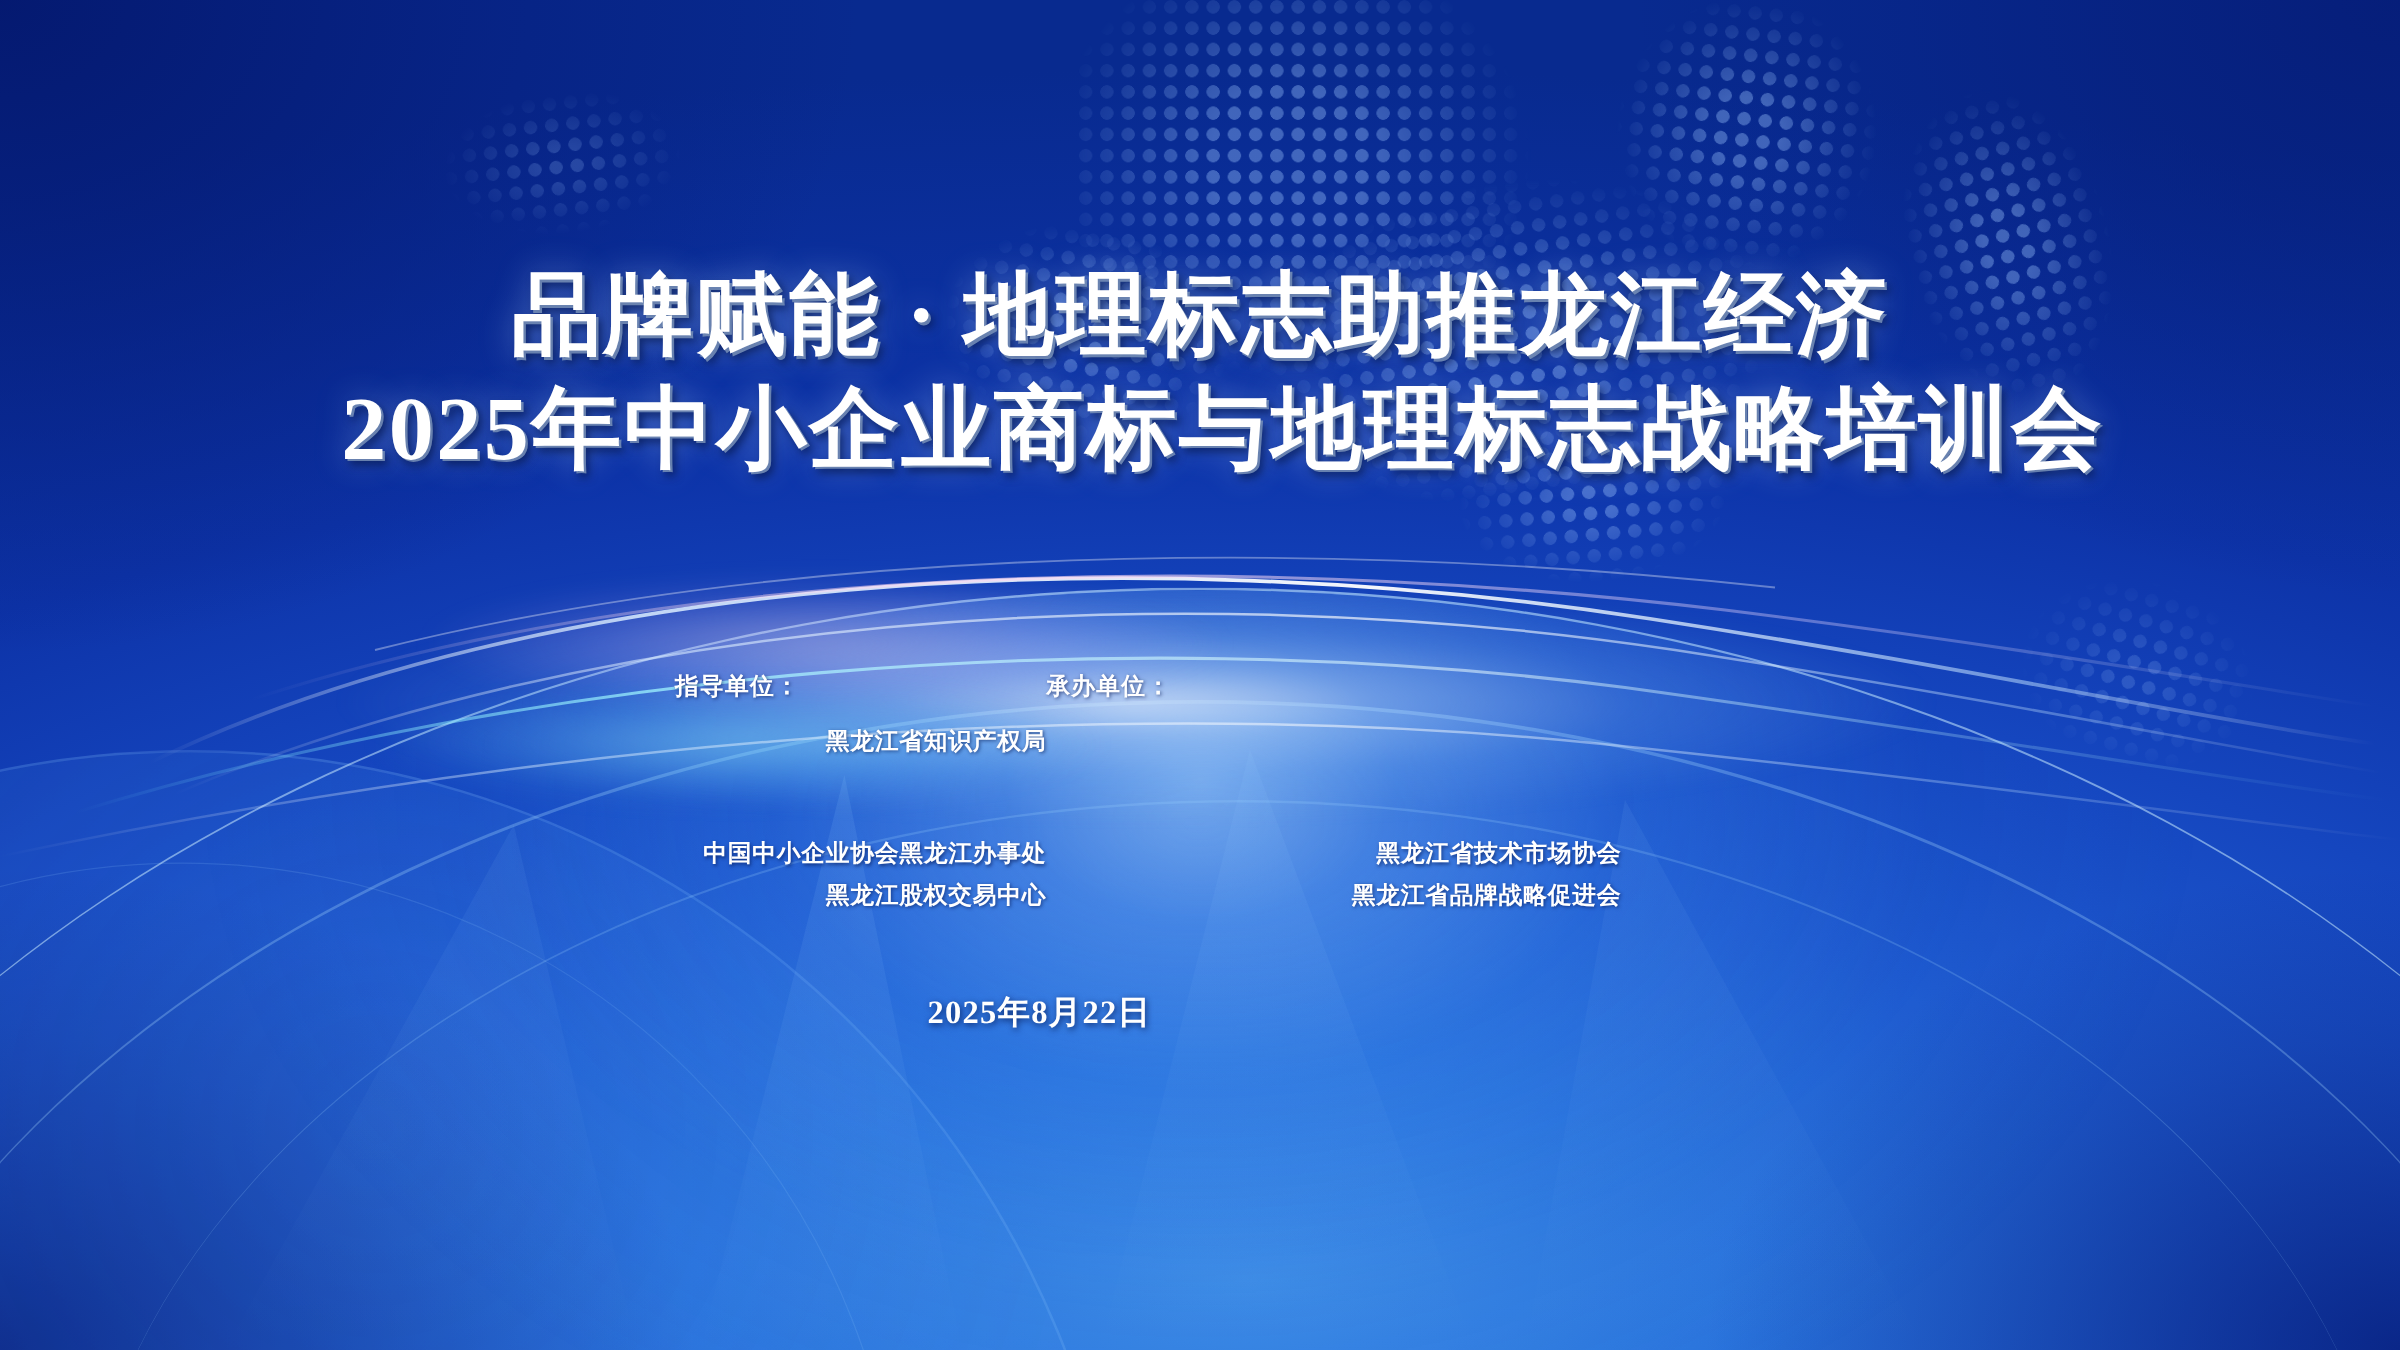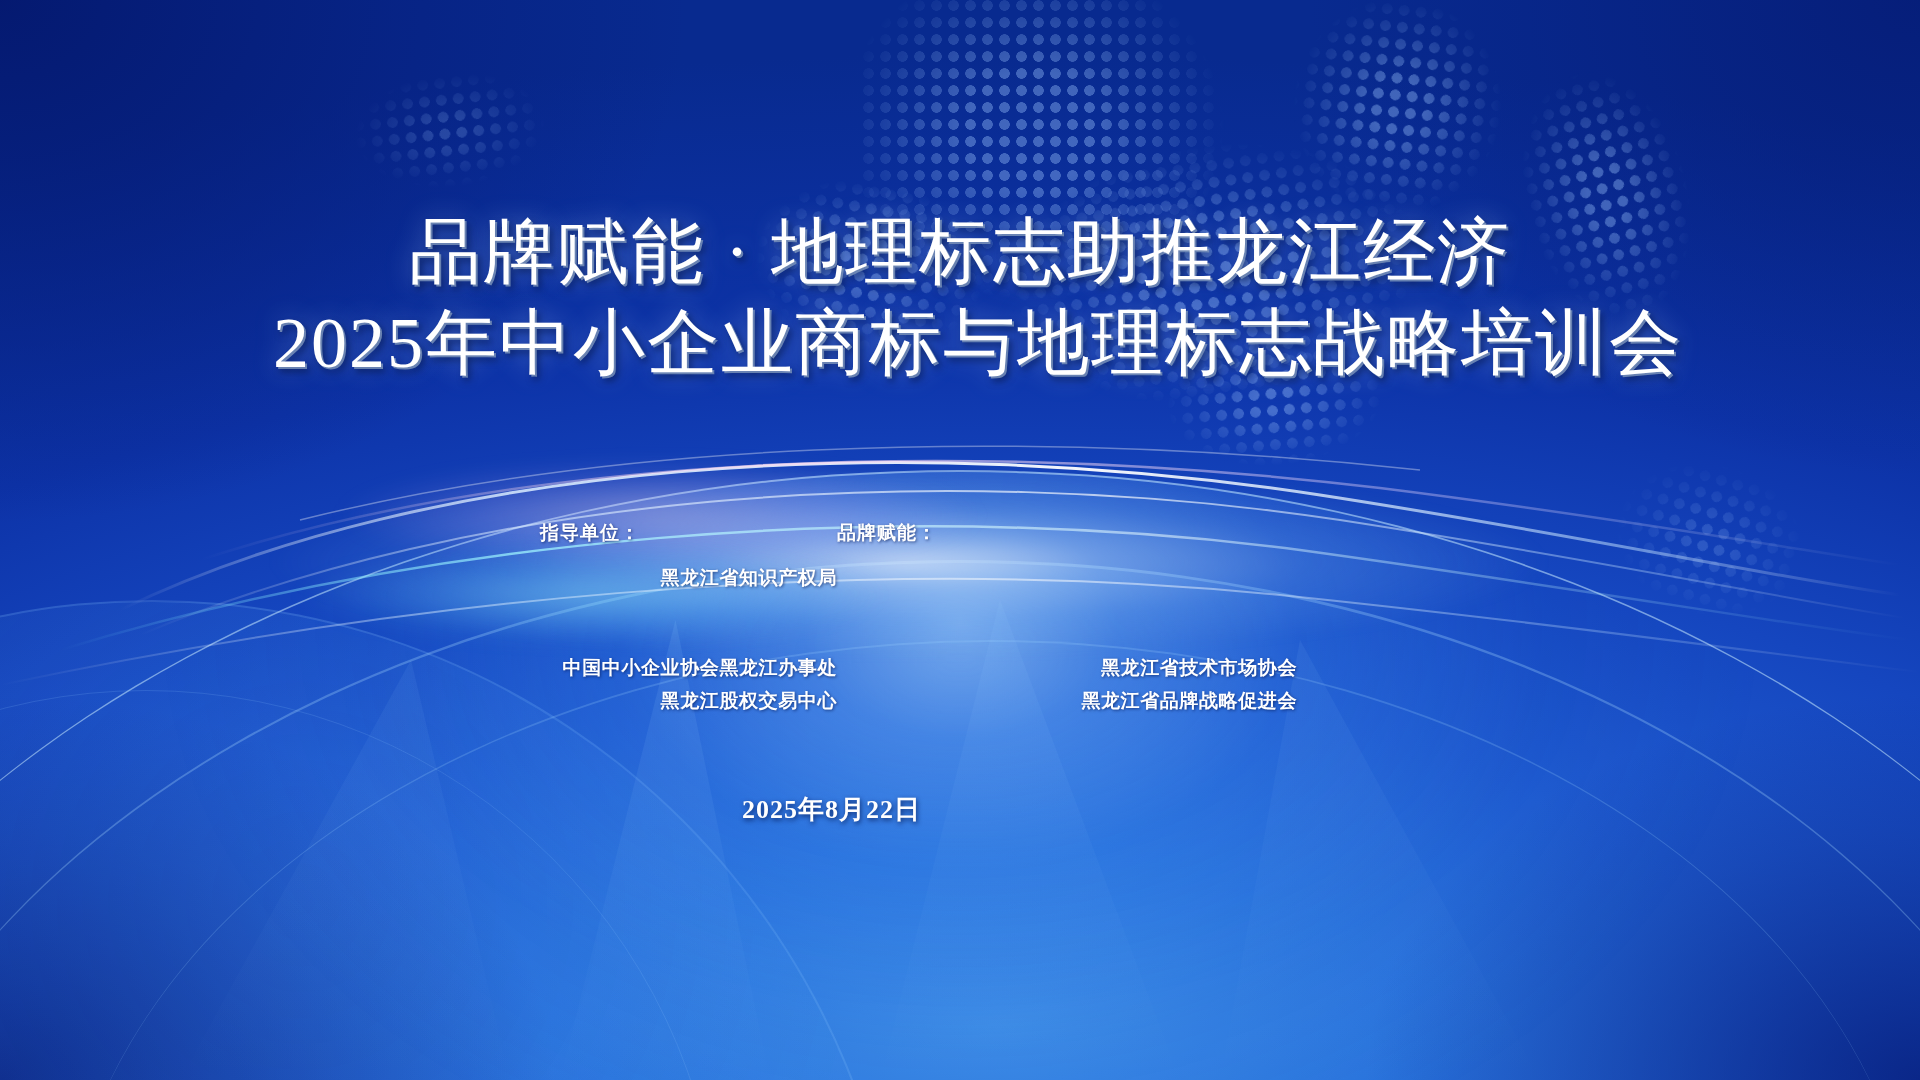--- a/index.html
+++ b/index.html
@@ -131,35 +131,35 @@
   }
 
   
   .title-block {
     position: absolute; left: 0; top: 210px; width: 1920px;
     text-align: center;
     z-index: 20;
   }
   .title-line {
     font-family: "Liberation Serif", serif;
-    font-weight: normal;
+    font-weight: bold;
     color: #ffffff;
     letter-spacing: 2px;
     line-height: 1.18;
     text-shadow:
       2px 2px 0 rgba(120,145,185,0.85),
       4px 5px 7px rgba(6,24,80,0.75),
       0 0 26px rgba(180,215,255,0.45);
     white-space: nowrap;
   }
   .title-line.l1 { font-size: 72px; }
   .title-line.l2 { font-size: 72px; margin-top: 6px; padding-left: 36px; }
 
   .orgs {
-    position: absolute; left: 540px; top: 520px; width: 760px;
+    position: absolute; left: 540px; top: 536px; width: 760px;
     z-index: 25;
     color: #ffffff;
   }
   .org-row { display: flex; }
   .org-col-a { width: 297px; flex: 0 0 297px; }
   .org-col-b { width: 460px; flex: 0 0 460px; }
   .org-label {
     font-size: 19px; font-weight: bold; letter-spacing: 1px;
     margin-bottom: 16px;
     text-shadow: 1px 1px 3px rgba(4,22,80,0.65);
@@ -257,21 +257,21 @@
   </div>
 
   <div class="orgs">
 
     <div class="org-row">
       <div class="org-col-a">
         <div class="org-label">指导单位：</div>
         <div class="org-name">黑龙江省知识产权局</div>
       </div>
       <div class="org-col-b">
-        <div class="org-label">品牌赋能：</div>
+        <div class="org-label">承办单位：</div>
       </div>
     </div>
 
     <div class="orgs-gap"></div>
 
 
     <div class="org-row">
       <div class="org-col-a">
         <div class="org-name">中国中小企业协会黑龙江办事处</div>
       </div>

